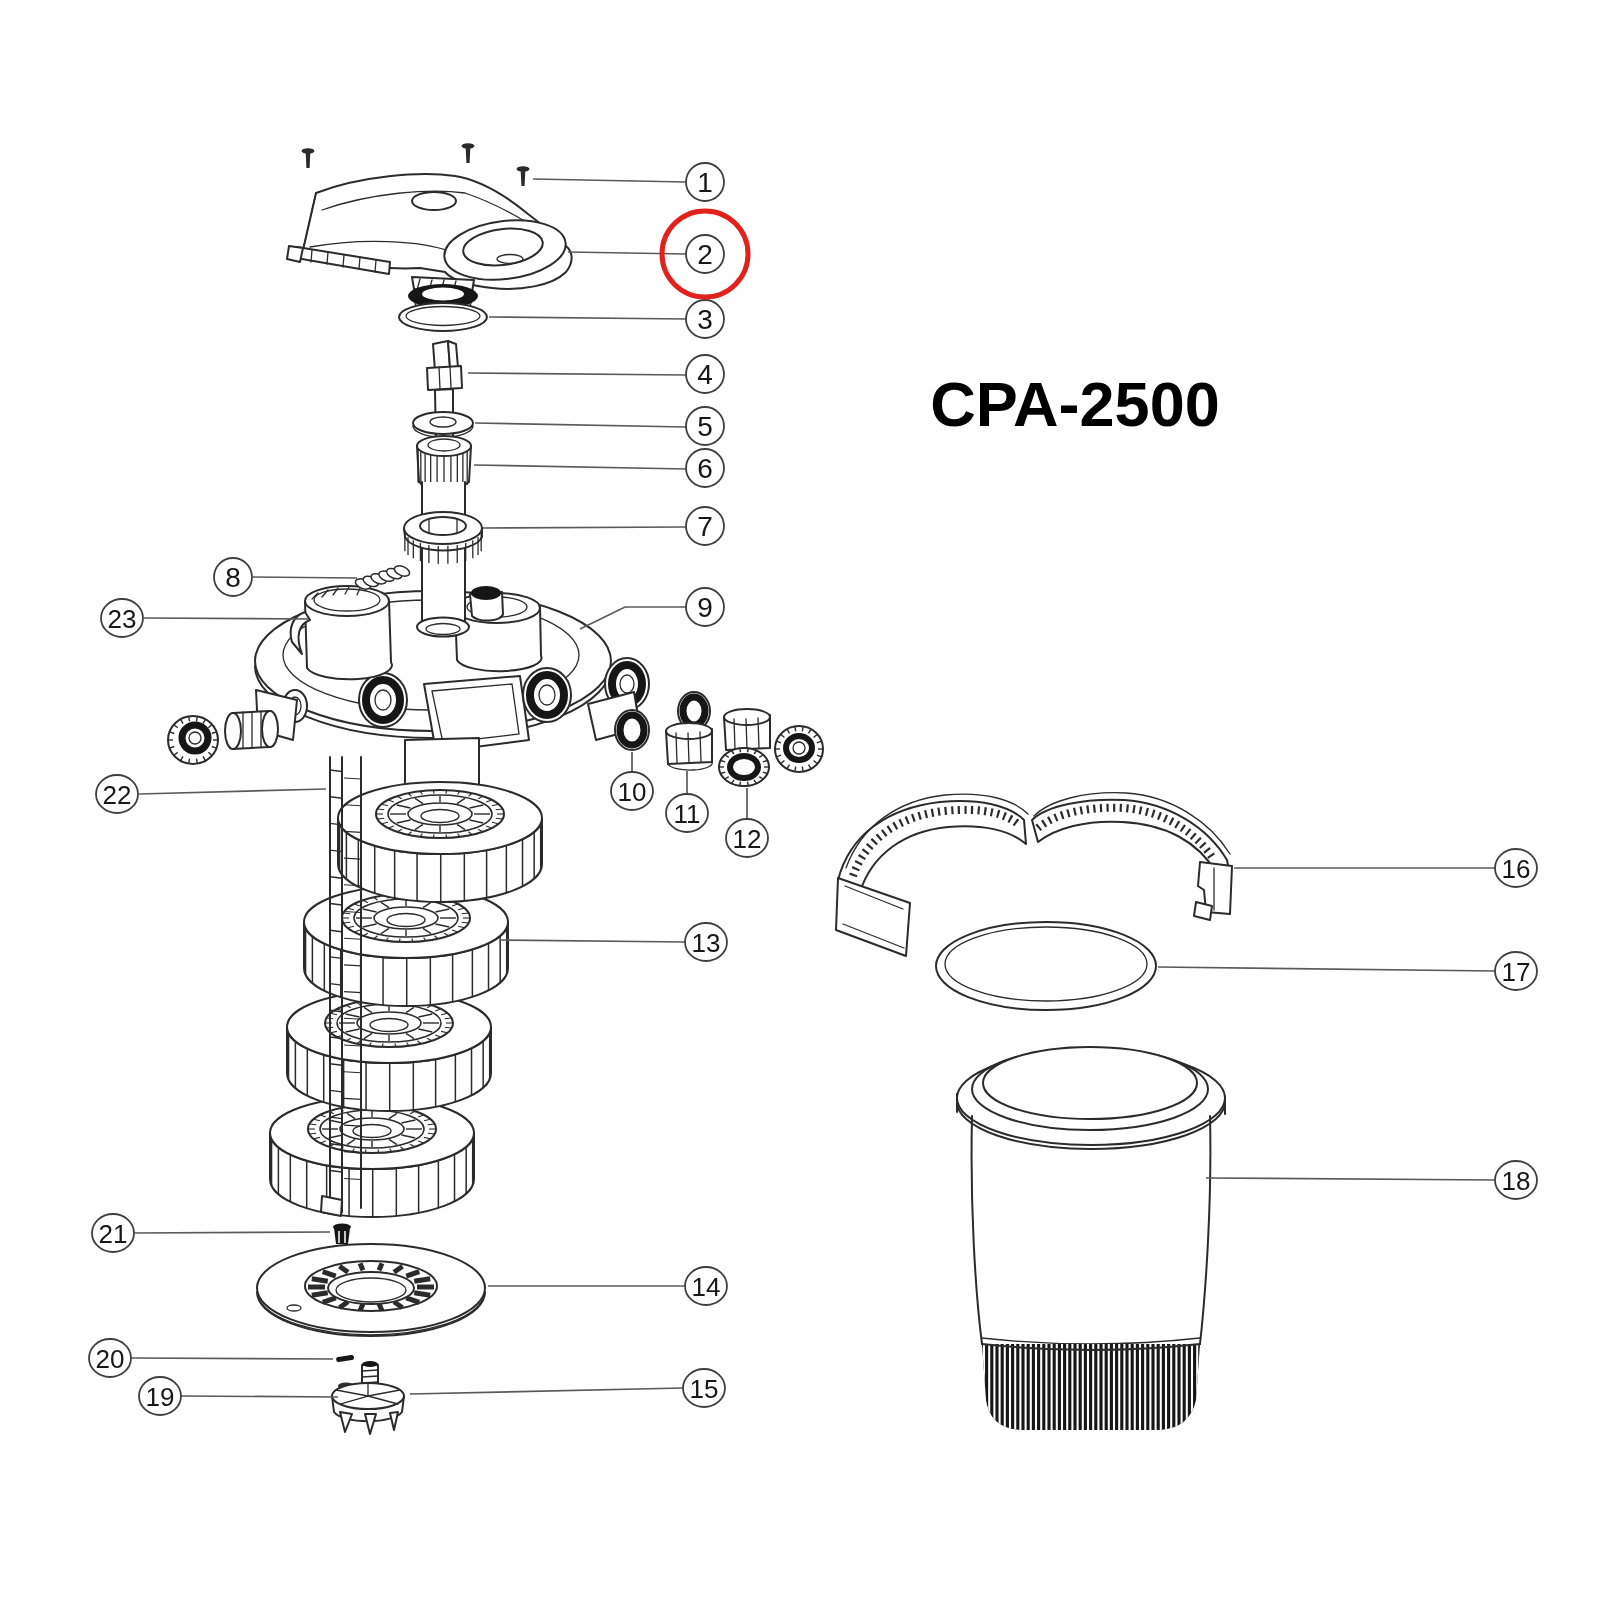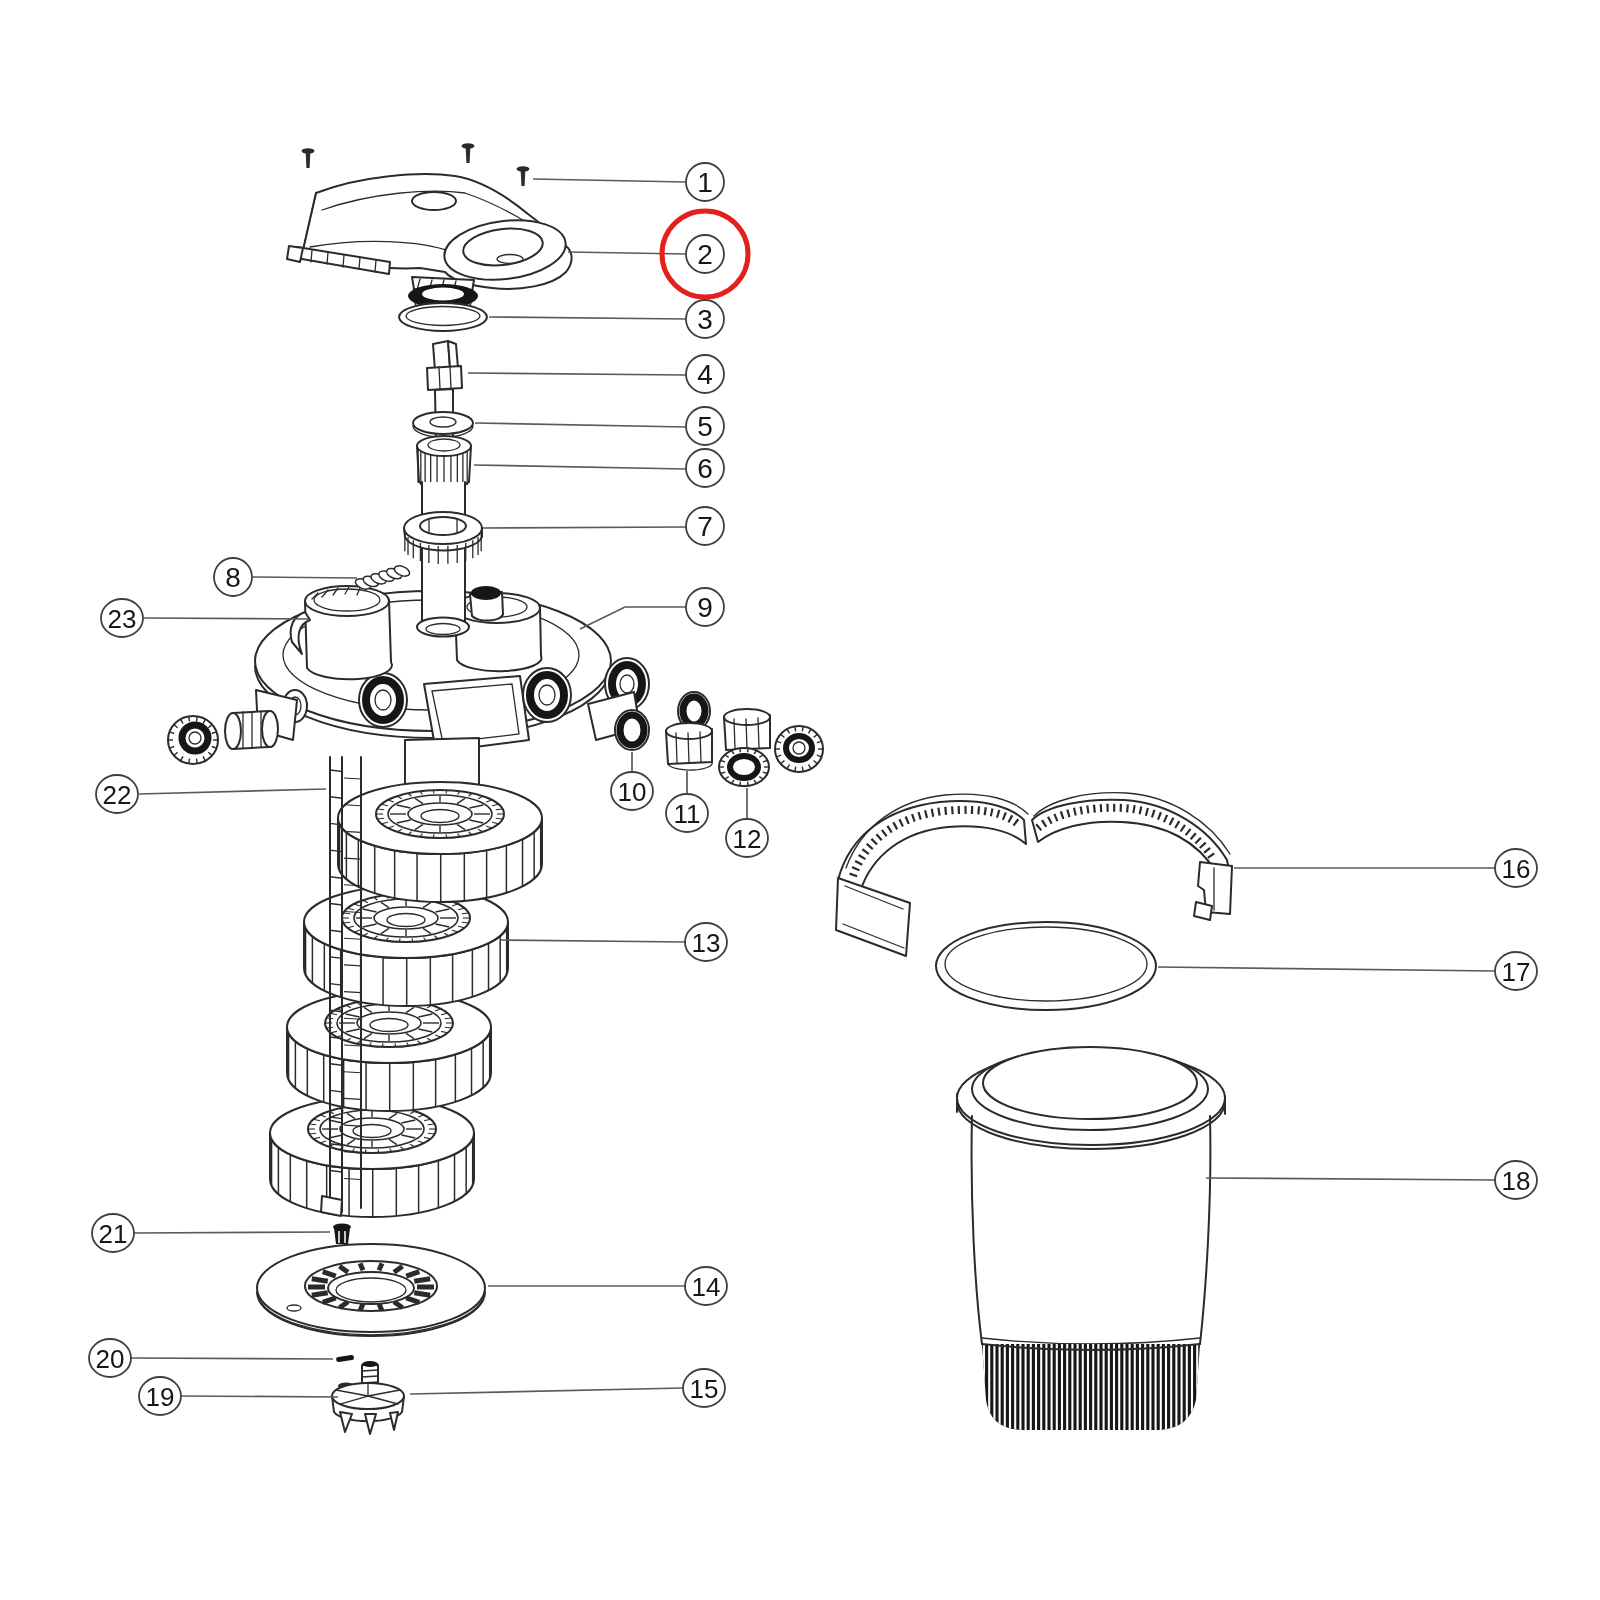--- a/index.html
+++ b/index.html
@@ -822,13 +822,14 @@
         <g>
           <ellipse cx="122" cy="618" rx="21" ry="19" fill="#fff" stroke="#3f3f3f" stroke-width="1.8"></ellipse>
           <text x="122" y="627.5" text-anchor="middle" font-size="26" font-family="&quot;Liberation Sans&quot;, sans-serif" class="co">23</text>
         </g>
       </g>
   <g id="g-highlight">
         <circle cx="705" cy="254" r="43" fill="none" stroke="#e3211c" stroke-width="5"></circle>
       </g>
 </svg>
 
+<div id="model-title">CPA-2500</div>
 </div>
 
 </body></html>

